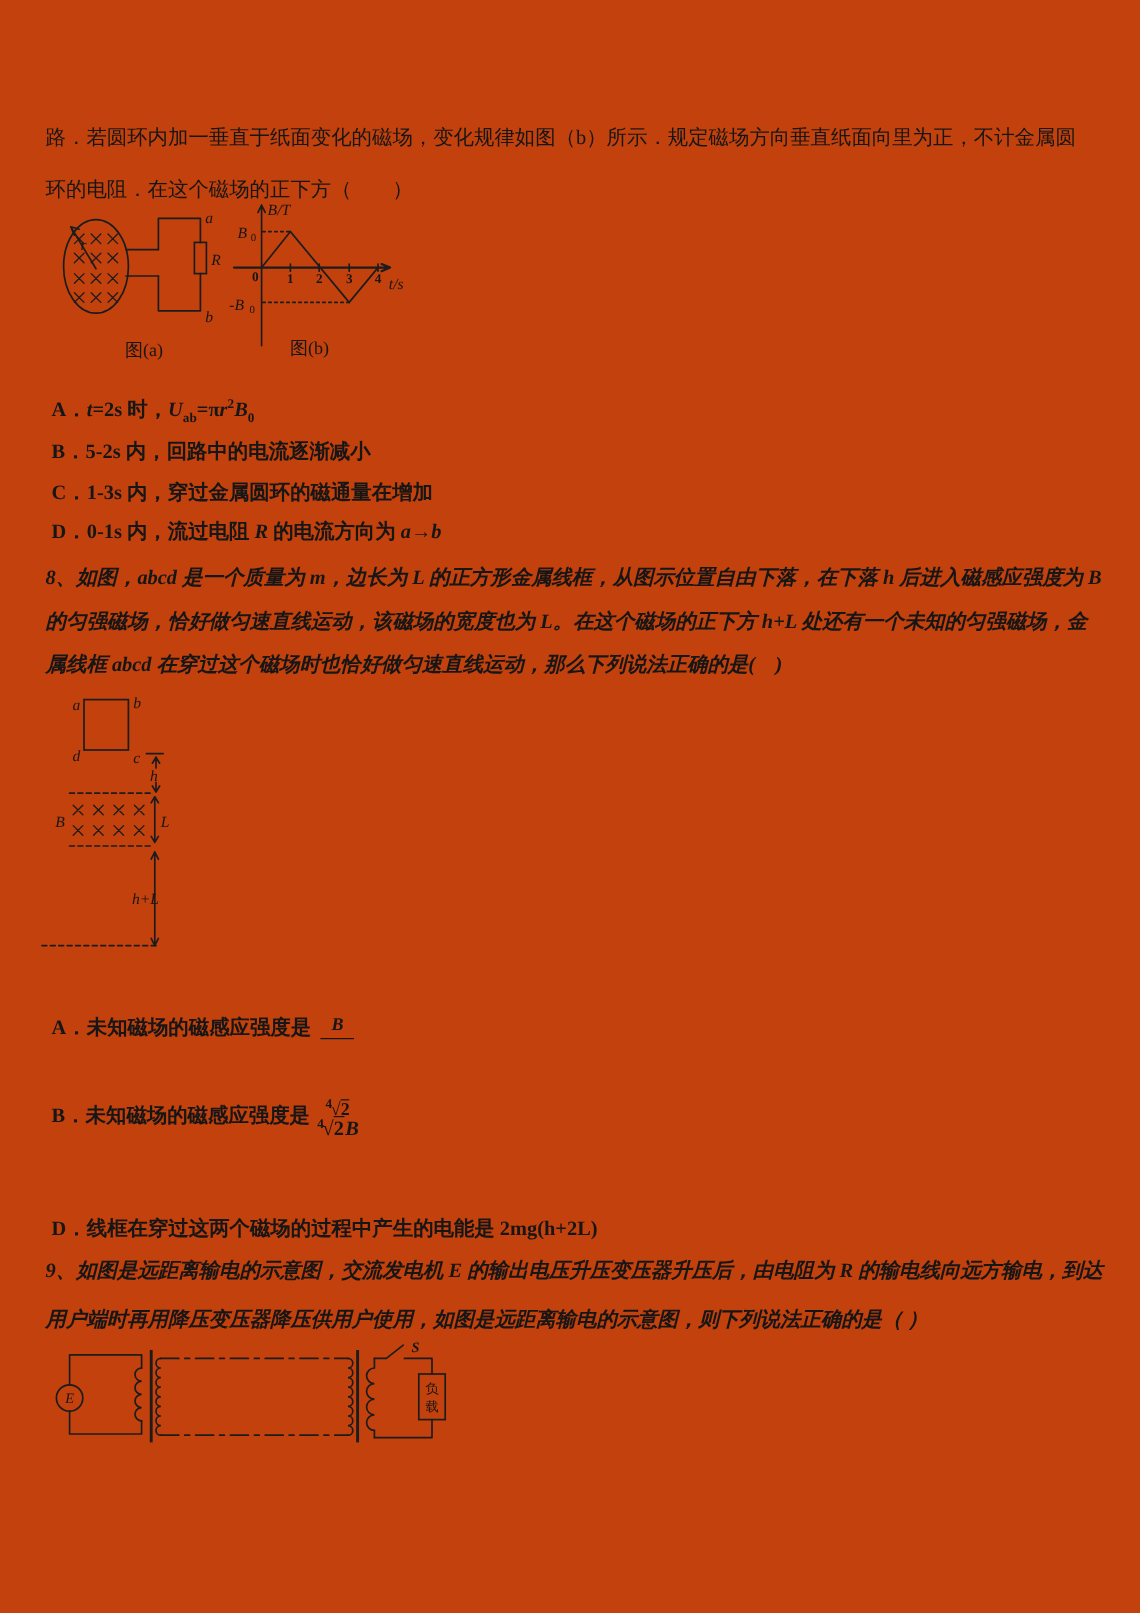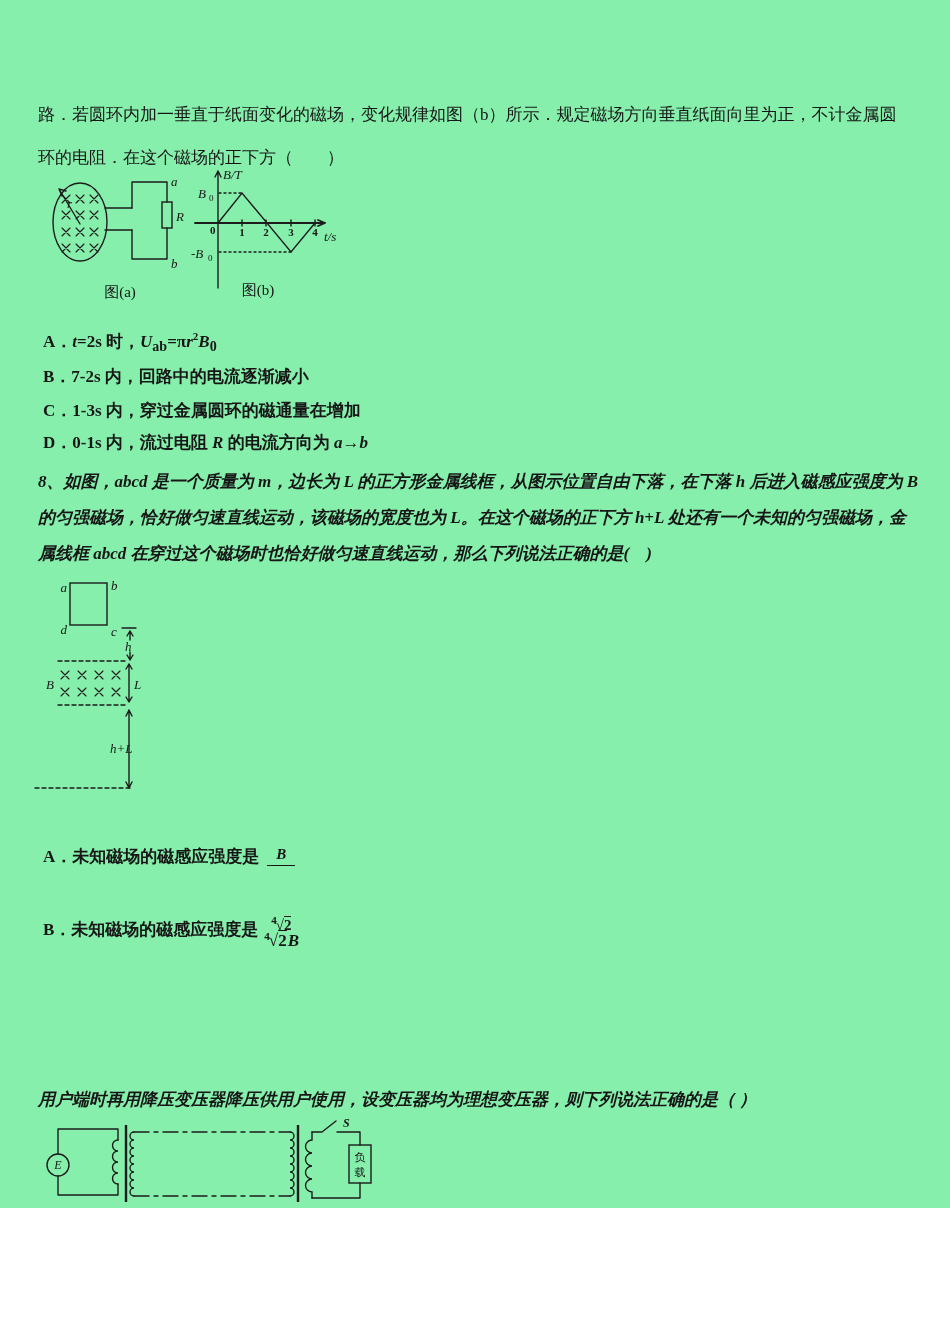--- a/index.html
+++ b/index.html
@@ -1,22 +1,22 @@
 <!DOCTYPE html>
 <html><head>
 <meta charset="utf-8">
 <style>
   html,body { margin:0; padding:0; background:#ffffff; }
   body { width:950px; height:1344px; font-family:"Liberation Serif","DejaVu Serif",serif; color:#161616; }
-  .page { position:relative; width:950px; height:1208px; background:#86efac; overflow:hidden; }
+  .page { position:relative; width:950px; height:1344px; background:#c2410c; overflow:hidden; }
   .tline { position:absolute; left:38px; font-size:17px; white-space:nowrap; }
   .bold { font-weight:bold;font-style:italic; }
   .opt  { position:absolute; left:43px; font-size:17px; font-weight:bold; white-space:nowrap; }
   .v { font-style:italic; }
-  .opt sub, .tline sub { font-size:14px;text-align:right; }
+  .opt sub, .tline sub { font-size:11px;text-align:right; }
   .opt sup, .tline sup { font-size:11px; }
   .frac { display:inline-block; vertical-align:top; text-align:center; margin-left:8px; font-size:15px; line-height:1.25; font-weight:bold; }
   .frac .num { display:block; border-bottom:1.4px solid #161616; padding:0 9px 1px 9px; font-style:italic; }
   .frac .den { display:block; padding-top:1px;margin-top:47px; }
   .ridx { font-size:9px; vertical-align:6px; margin-right:-1px; font-style:normal; }
   .radicand { border-top:1.4px solid #161616; }
   .rootlow { display:inline-block; transform:translateY(11px); margin-left:6px; }
   .rootlow .tailB { font-style:italic; margin-left:1px; }
   svg { position:absolute; overflow:visible; }
   svg * { vector-effect:none; }
@@ -69,21 +69,21 @@
     <text class="snum" x="52" y="68" text-anchor="middle">1</text>
     <text class="snum" x="76" y="68" text-anchor="middle">2</text>
     <text class="snum" x="101" y="68" text-anchor="middle">3</text>
     <text class="snum" x="125" y="68" text-anchor="middle">4</text>
     <text class="scap" x="68" y="127" text-anchor="middle">图(b)</text>
   </svg>
 
   <div class="opt" style="top:330px">
     <span>A．</span><span class="v">t</span><span>=2s 时，</span><span class="v">U</span><sub>ab</sub><span>=π</span><span class="v">r</span><sup>2</sup><span class="v">B</span><sub>0</sub>
   </div>
-  <div class="opt" style="top:365px">B．7-2s 内，回路中的电流逐渐减小</div>
+  <div class="opt" style="top:365px">B．5-2s 内，回路中的电流逐渐减小</div>
   <div class="opt" style="top:399px">C．1-3s 内，穿过金属圆环的磁通量在增加</div>
   <div class="opt" style="top:431px">
     <span>D．0-1s 内，流过电阻 </span><span class="v">R</span><span> 的电流方向为 </span><span class="v">a</span><span>→</span><span class="v">b</span>
   </div>
 
   <div class="tline bold" style="top:470px">8、如图，abcd 是一个质量为 m，边长为 L 的正方形金属线框，从图示位置自由下落，在下落 h 后进入磁感应强度为 B</div>
   <div class="tline bold" style="top:506px">的匀强磁场，恰好做匀速直线运动，该磁场的宽度也为 L。在这个磁场的正下方 h+L 处还有一个未知的匀强磁场，金</div>
   <div class="tline bold" style="top:542px">属线框 abcd 在穿过这个磁场时也恰好做匀速直线运动，那么下列说法正确的是(　)</div>
 
   <svg style="left:30px; top:578px" width="165" height="220" viewBox="0 0 165 220">
@@ -105,22 +105,24 @@
     <text class="slabel" x="80" y="175">h+L</text>
     <path class="stroke dash" d="M5,210 H102"></path>
   </svg>
 
   <div class="opt" style="top:845px">
     <span>A．未知磁场的磁感应强度是</span><span class="frac"><span class="num">B</span><span class="den"><sup class="ridx">4</sup><span>√</span><span class="radicand">2</span></span></span>
   </div>
   <div class="opt" style="top:918px">
     <span>B．未知磁场的磁感应强度是</span><span class="rootlow"><sup class="ridx">4</sup><span>√</span><span class="radicand">2</span><span class="tailB">B</span></span>
   </div>
+  <div class="opt" style="top:1012px">D．线框在穿过这两个磁场的过程中产生的电能是 2mg(h+2L)</div>
 
-  <div class="tline bold" style="top:1088px">用户端时再用降压变压器降压供用户使用，设变压器均为理想变压器，则下列说法正确的是（ ）</div>
+  <div class="tline bold" style="top:1047px">9、如图是远距离输电的示意图，交流发电机 E 的输出电压升压变压器升压后，由电阻为 R 的输电线向远方输电，到达</div>
+  <div class="tline bold" style="top:1088px">用户端时再用降压变压器降压供用户使用，如图是远距离输电的示意图，则下列说法正确的是（ ）</div>
 
   <svg style="left:40px; top:1118px" width="345" height="95" viewBox="0 0 345 95">
     <path class="stroke" d="M18,11 H78 M18,77 H78 M18,11 V36 M18,58 V77 M78,11 V22 M78,66 V77"></path>
     <circle class="stroke" cx="18" cy="47" r="11"></circle>
     <text class="slabel" x="18" y="51" text-anchor="middle" style="font-size:12px">E</text>
     <path class="stroke" d="M78,22 a5.5,5.5 0 0 0 0,11 a5.5,5.5 0 0 0 0,11 a5.5,5.5 0 0 0 0,11 a5.5,5.5 0 0 0 0,11"></path>
     <path class="thick" d="M86,7 V84"></path>
     <path class="stroke" d="M94,14 a4,4 0 0 0 0,8 a4,4 0 0 0 0,8 a4,4 0 0 0 0,8 a4,4 0 0 0 0,8 a4,4 0 0 0 0,8 a4,4 0 0 0 0,8 a4,4 0 0 0 0,8 a4,4 0 0 0 0,8"></path>
     <path class="stroke linedash" d="M94,14 H250 M94,78 H250"></path>
     <path class="stroke" d="M250,14 a4,4 0 0 1 0,8 a4,4 0 0 1 0,8 a4,4 0 0 1 0,8 a4,4 0 0 1 0,8 a4,4 0 0 1 0,8 a4,4 0 0 1 0,8 a4,4 0 0 1 0,8 a4,4 0 0 1 0,8"></path>

